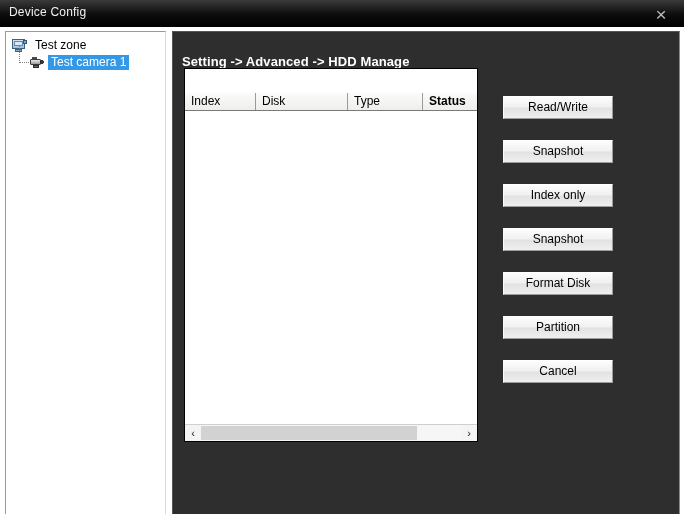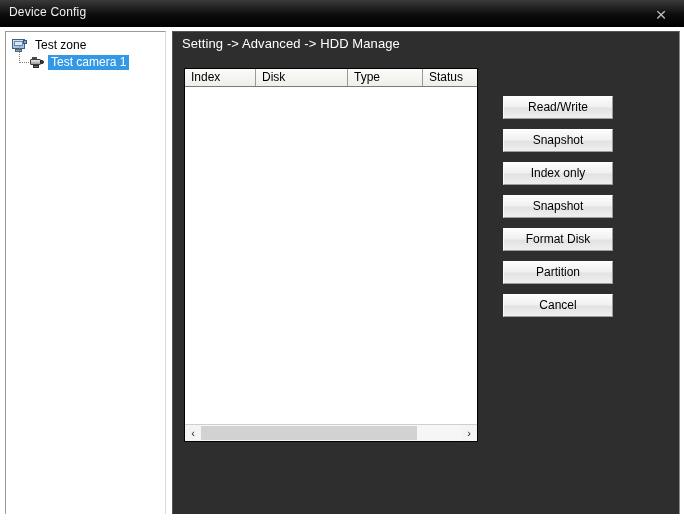--- a/index.html
+++ b/index.html
@@ -215,23 +215,23 @@
     border-top: 1px solid #555;
     border-left: 1px solid #555;
     border-right: 1px solid #8a8a8a;
     border-bottom: 1px solid #8a8a8a;
     box-sizing: border-box;
   }
 
   .breadcrumb {
     position: absolute;
     left: 9px;
-    top: 4px;
+    top: 22px;
     font-size: 13px;
-    font-weight: normal;
+    font-weight: bold;
     color: #ffffff;
     white-space: nowrap;
     letter-spacing: 0.1px;
   }
 
   
   .table-wrap {
     position: absolute;
     left: 11px;
     top: 36px;
@@ -243,35 +243,36 @@
     display: flex;
     flex-direction: column;
   }
   .table-header {
     display: flex;
     height: 18px;
     flex: 0 0 auto;
     background: #14532d;
     border-bottom: 1px solid #7a7a7a;
     box-sizing: border-box;
+    margin-top: 24px;
   }
   .th {
     position: relative;
     font-size: 12px;
     color: #000;
     line-height: 17px;
     padding-left: 6px;
     box-sizing: border-box;
     background: linear-gradient(to bottom, #fbfbfa 0%, #eeeeea 100%);
     border-right: 1px solid #9b9b9b;
     overflow: hidden;
     white-space: nowrap;
     cursor: default;
   }
-  .th:last-child { border-right: none; }
+  .th:last-child { border-right: none; font-weight: bold; }
 
   .table-body {
     flex: 1 1 auto;
     background: #ffffff;
     overflow: hidden;
     position: relative;
   }
 
   .hscroll {
     flex: 0 0 auto;
@@ -313,21 +314,21 @@
   .btn-col {
     position: absolute;
     left: 330px;
     top: 64px;
     width: 110px;
   }
   .btn {
     display: block;
     width: 110px;
     height: 23px;
-    margin-bottom: 10px;
+    margin-bottom: 21px;
     background: linear-gradient(to bottom, #fdfdfd 0%, #f0f0f0 48%, #e2e2e2 52%, #efefef 100%);
     border: 1px solid #9d9d9d;
     border-top-color: #ffffff;
     border-left-color: #fafafa;
     box-sizing: border-box;
     font-family: "Liberation Sans", sans-serif;
     font-size: 12px;
     color: #000000;
     text-align: center;
     line-height: 21px;

